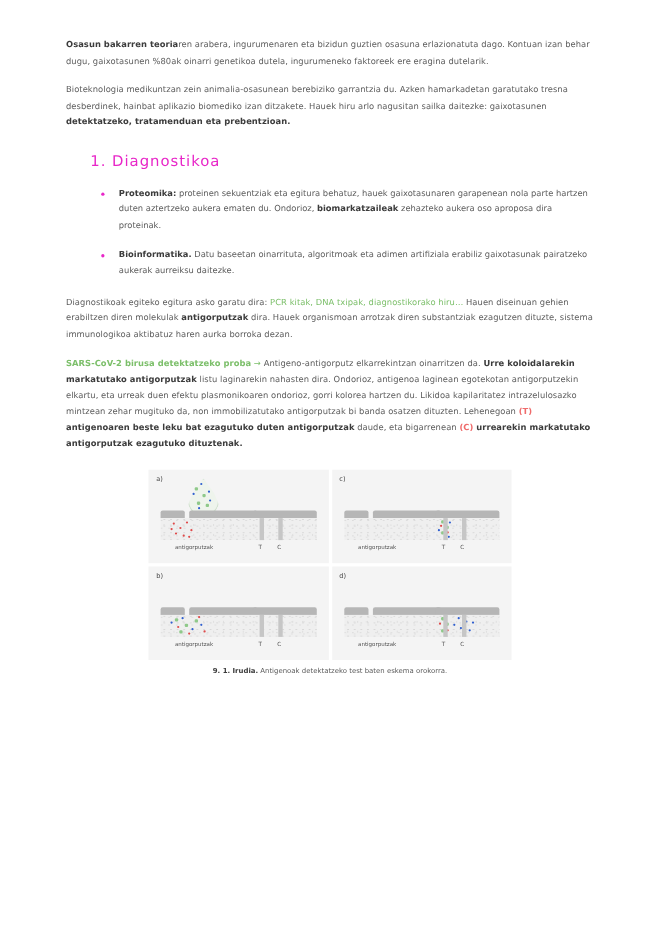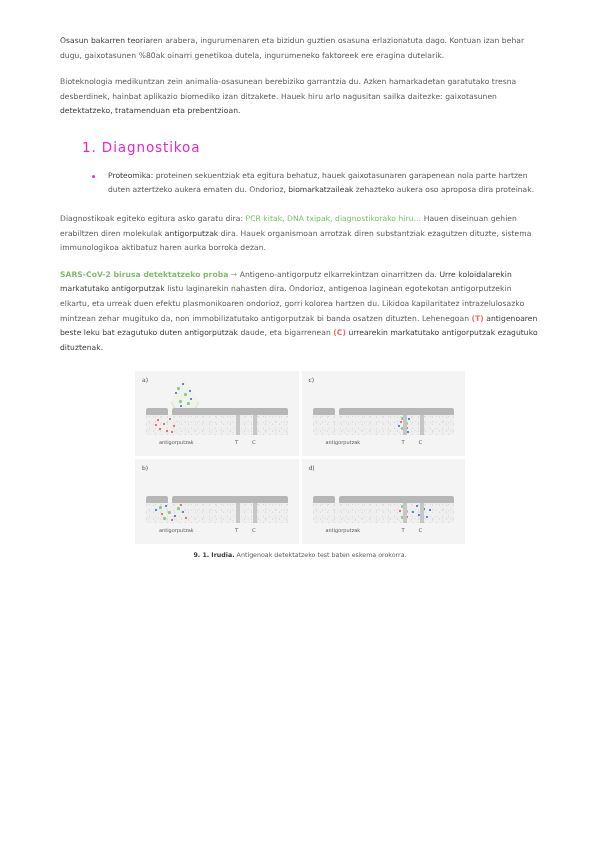--- a/index.html
+++ b/index.html
@@ -43,21 +43,21 @@
     line-height: 1.2;
   }
   p.body-text {
     font-size: 7.6px;
     line-height: 1.92;
     color: #5c5c5c;
     margin: 0 0 12px 0;
     text-align: left;
     letter-spacing: 0.05px;
   }
-  .b { font-weight: normal; color: #3c3c3c; }
+  .b { font-weight: bold; color: #3c3c3c; }
   .green { color: #7cbf6a; }
   .greenbold { color: #7cbf6a; font-weight: bold; }
   .red { color: #ef6b6b; font-weight: bold; }
   h2.section-title {
     color: #e826c8;
     font-size: 13.5px;
     font-weight: normal;
     margin: 20px 0 14px 22px;
     letter-spacing: 0.9px;
   }
@@ -196,20 +196,23 @@
     <p class="body-text">
       <span>Bioteknologia medikuntzan zein animalia-osasunean berebiziko garrantzia du. Azken hamarkadetan garatutako tresna desberdinek, hainbat aplikazio biomediko izan ditzakete. Hauek hiru arlo nagusitan sailka daitezke: gaixotasunen </span><span class="b">detektatzeko, tratamenduan eta prebentzioan.</span>
     </p>
 
     <h2 class="section-title">1. Diagnostikoa</h2>
 
 
     <ul class="bullets">
       <li>
         <span class="b">Proteomika:</span><span> proteinen sekuentziak eta egitura behatuz, hauek gaixotasunaren garapenean nola parte hartzen duten aztertzeko aukera ematen du. Ondorioz, </span><span class="b">biomarkatzaileak</span><span> zehazteko aukera oso aproposa dira proteinak.</span>
+      </li>
+      <li>
+        <span class="b">Bioinformatika.</span><span> Datu baseetan oinarrituta, algoritmoak eta adimen artifiziala erabiliz gaixotasunak pairatzeko aukerak aurreiksu daitezke.</span>
       </li>
     </ul>
 
     <p class="body-text">
       <span>Diagnostikoak egiteko egitura asko garatu dira: </span><span class="green">PCR kitak, DNA txipak, diagnostikorako hiru…</span><span> Hauen diseinuan gehien erabiltzen diren molekulak </span><span class="b">antigorputzak</span><span> dira. Hauek organismoan arrotzak diren substantziak ezagutzen dituzte, sistema immunologikoa aktibatuz haren aurka borroka dezan.</span>
     </p>
 
     <p class="body-text">
       <span class="greenbold">SARS-CoV-2 birusa detektatzeko proba</span><span class="green"> → </span><span>Antigeno-antigorputz elkarrekintzan oinarritzen da. </span><span class="b">Urre koloidalarekin markatutako antigorputzak</span><span> listu laginarekin nahasten dira. Ondorioz, antigenoa laginean egotekotan antigorputzekin elkartu, eta urreak duen efektu plasmonikoaren ondorioz, gorri kolorea hartzen du. Likidoa kapilaritatez intrazelulosazko mintzean zehar mugituko da, non immobilizatutako antigorputzak bi banda osatzen dituzten. Lehenegoan </span><span class="red">(T)</span><span class="b"> antigenoaren beste leku bat ezagutuko duten antigorputzak</span><span> daude, eta bigarrenean </span><span class="red">(C)</span><span class="b"> urrearekin markatutako antigorputzak ezagutuko dituztenak.</span>
     </p>

